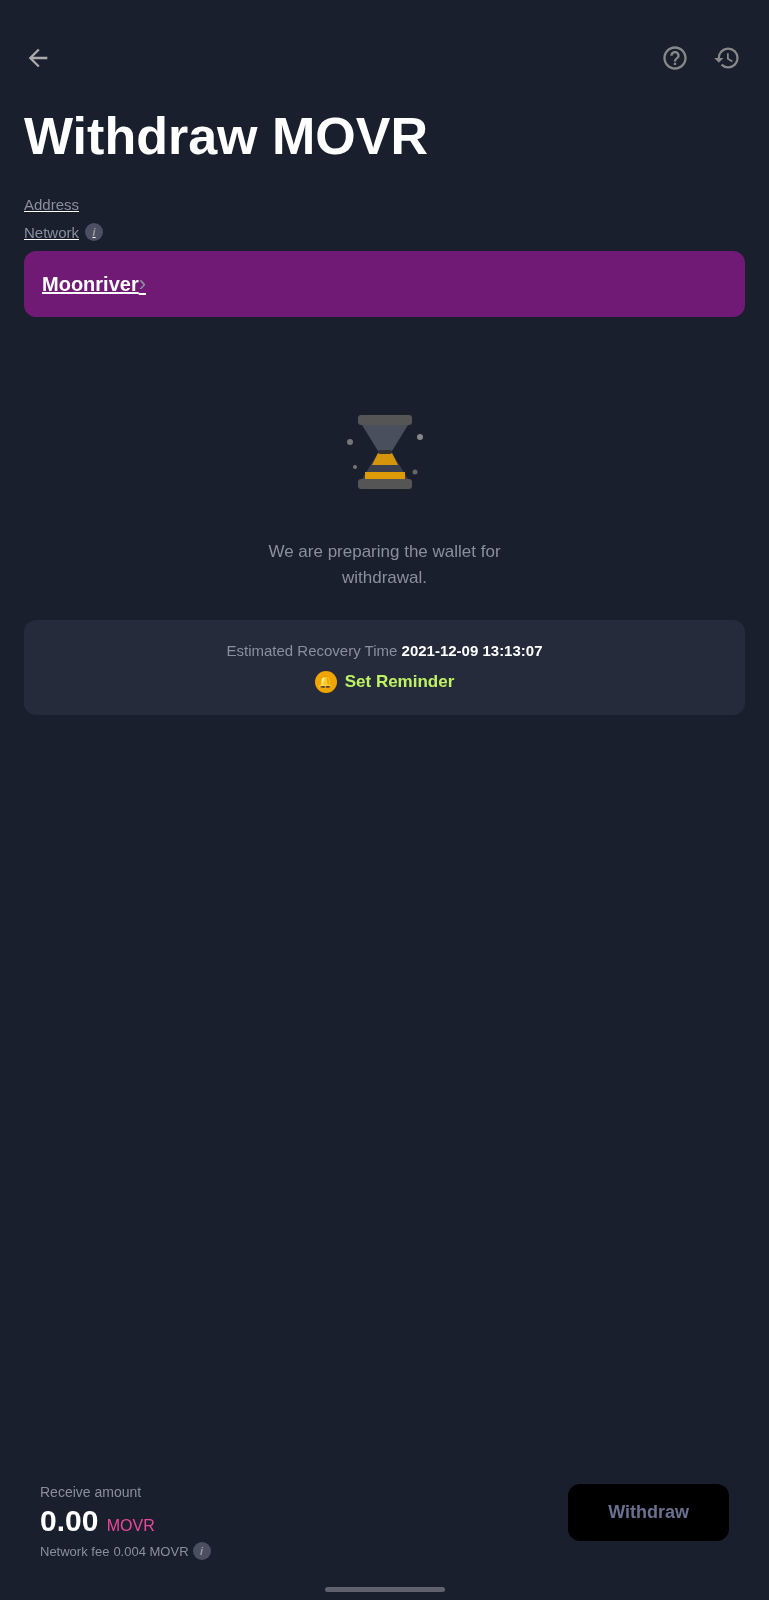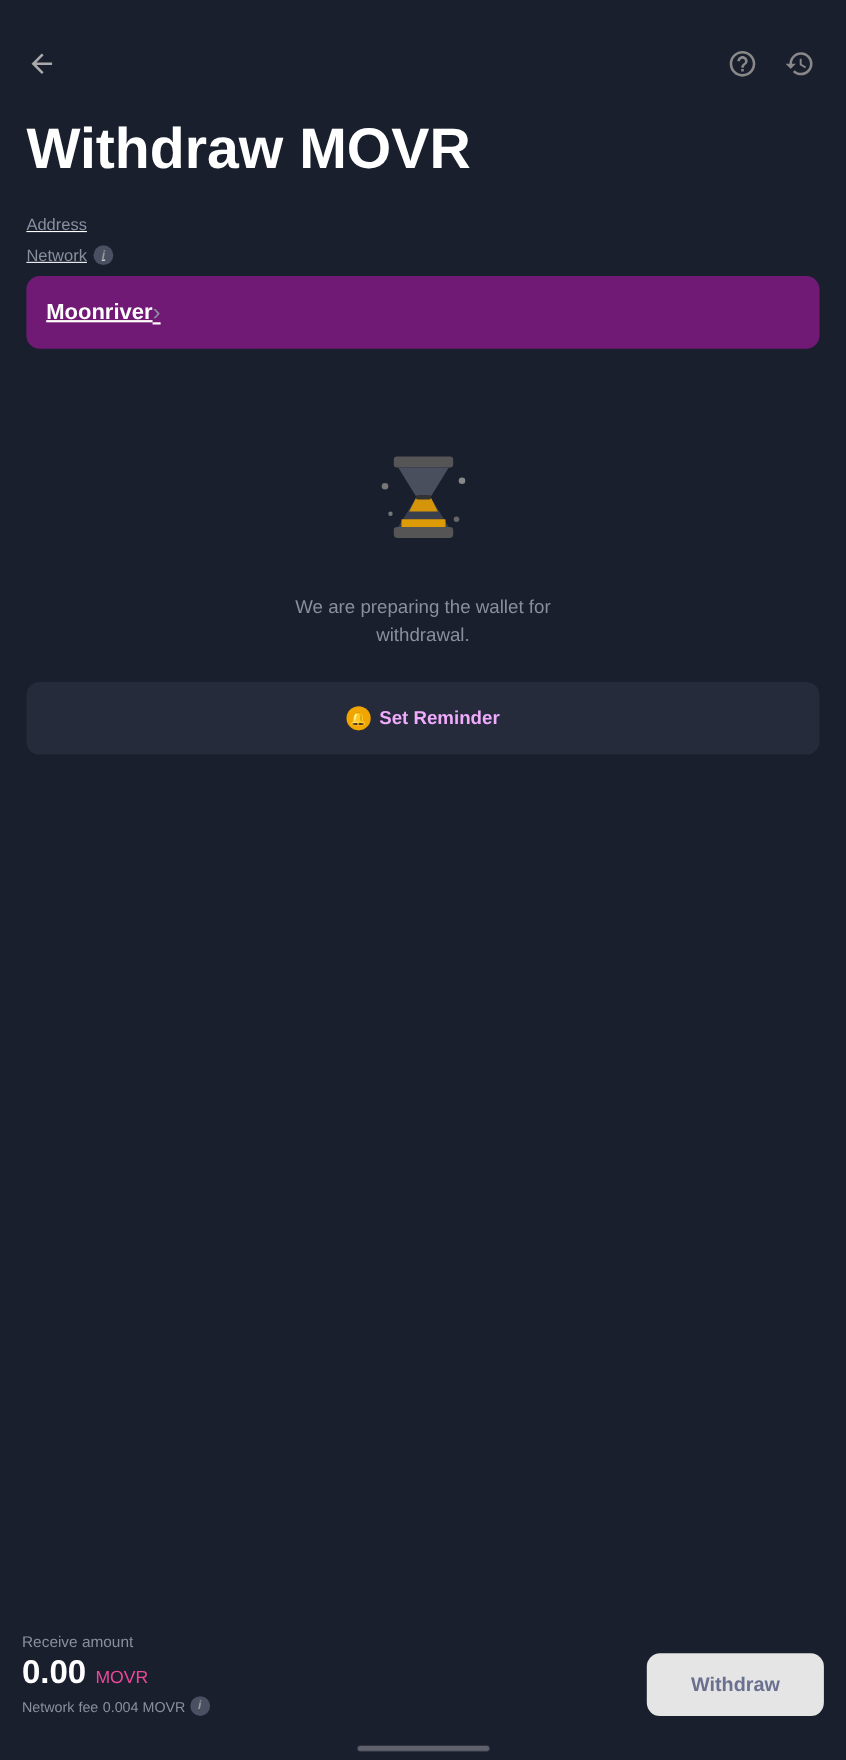--- a/index.html
+++ b/index.html
@@ -222,34 +222,34 @@
       display: flex;
       align-items: center;
       justify-content: center;
     }
 
     .bell-icon-inner {
       font-size: 12px;
     }
 
     .set-reminder-label {
-      color: #f0abfc;
+      color: #bef264;
       font-size: 17px;
       font-weight: 700;
     }
 
     .bottom-bar {
       position: fixed;
       bottom: 0;
       left: 0;
       width: 769px;
       background: #1a1f2e;
-      padding: 18px 20px 40px;
-      display: flex;
-      align-items: flex-end;
+      padding: 18px 40px 40px;
+      display: flex;
+      align-items: flex-start;
       justify-content: space-between;
     }
 
     .receive-info {
       display: flex;
       flex-direction: column;
       gap: 4px;
     }
 
     .receive-label {
@@ -271,21 +271,21 @@
 
     .network-fee {
       font-size: 13px;
       color: #8a8f9e;
       display: flex;
       align-items: center;
       gap: 4px;
     }
 
     .withdraw-btn {
-      background: #e5e5e5;
+      background: #000000;
       border: none;
       border-radius: 12px;
       padding: 18px 40px;
       color: #6a7090;
       font-size: 18px;
       font-weight: 700;
       cursor: not-allowed;
       min-width: 160px;
     }
 
@@ -373,20 +373,24 @@
   </div>
 
   <div class="hourglass-text">
     <span>We are preparing the wallet for</span>
     <br>
     <span>withdrawal.</span>
   </div>
 </div>
 
 <div class="recovery-box">
+  <div class="recovery-time-text">
+    <span>Estimated Recovery Time</span>
+    <span class="recovery-time-value">2021-12-09 13:13:07</span>
+  </div>
   <div class="set-reminder">
     <div class="bell-icon">
       <span class="bell-icon-inner">🔔</span>
     </div>
     <span class="set-reminder-label">Set Reminder</span>
   </div>
 </div>
 
 <div class="bottom-bar">
   <div class="receive-info">

